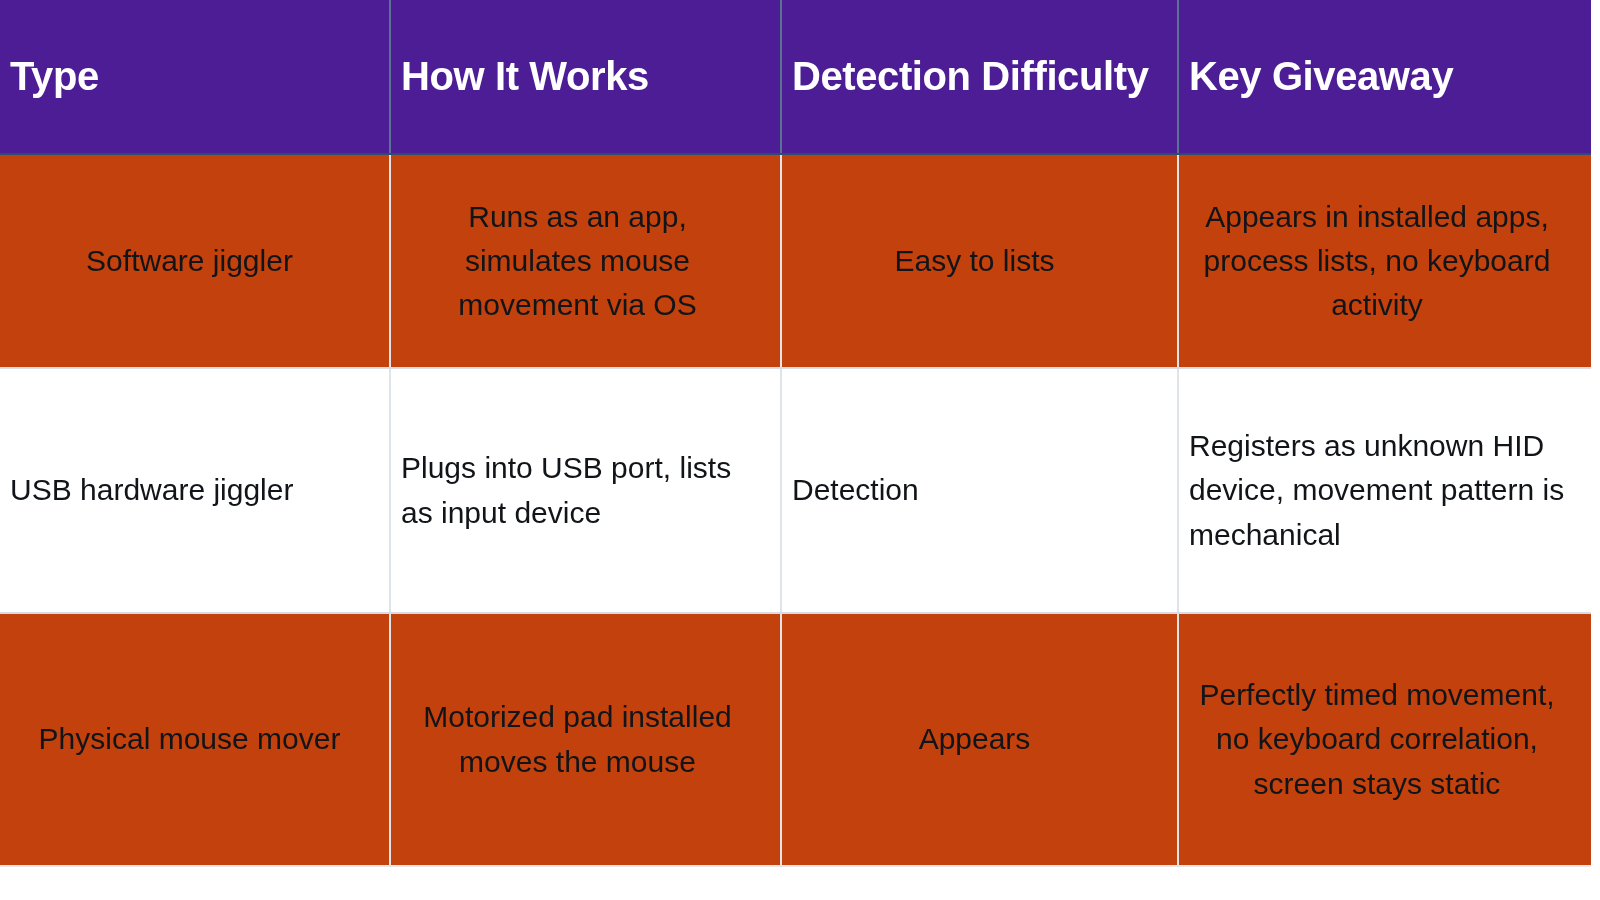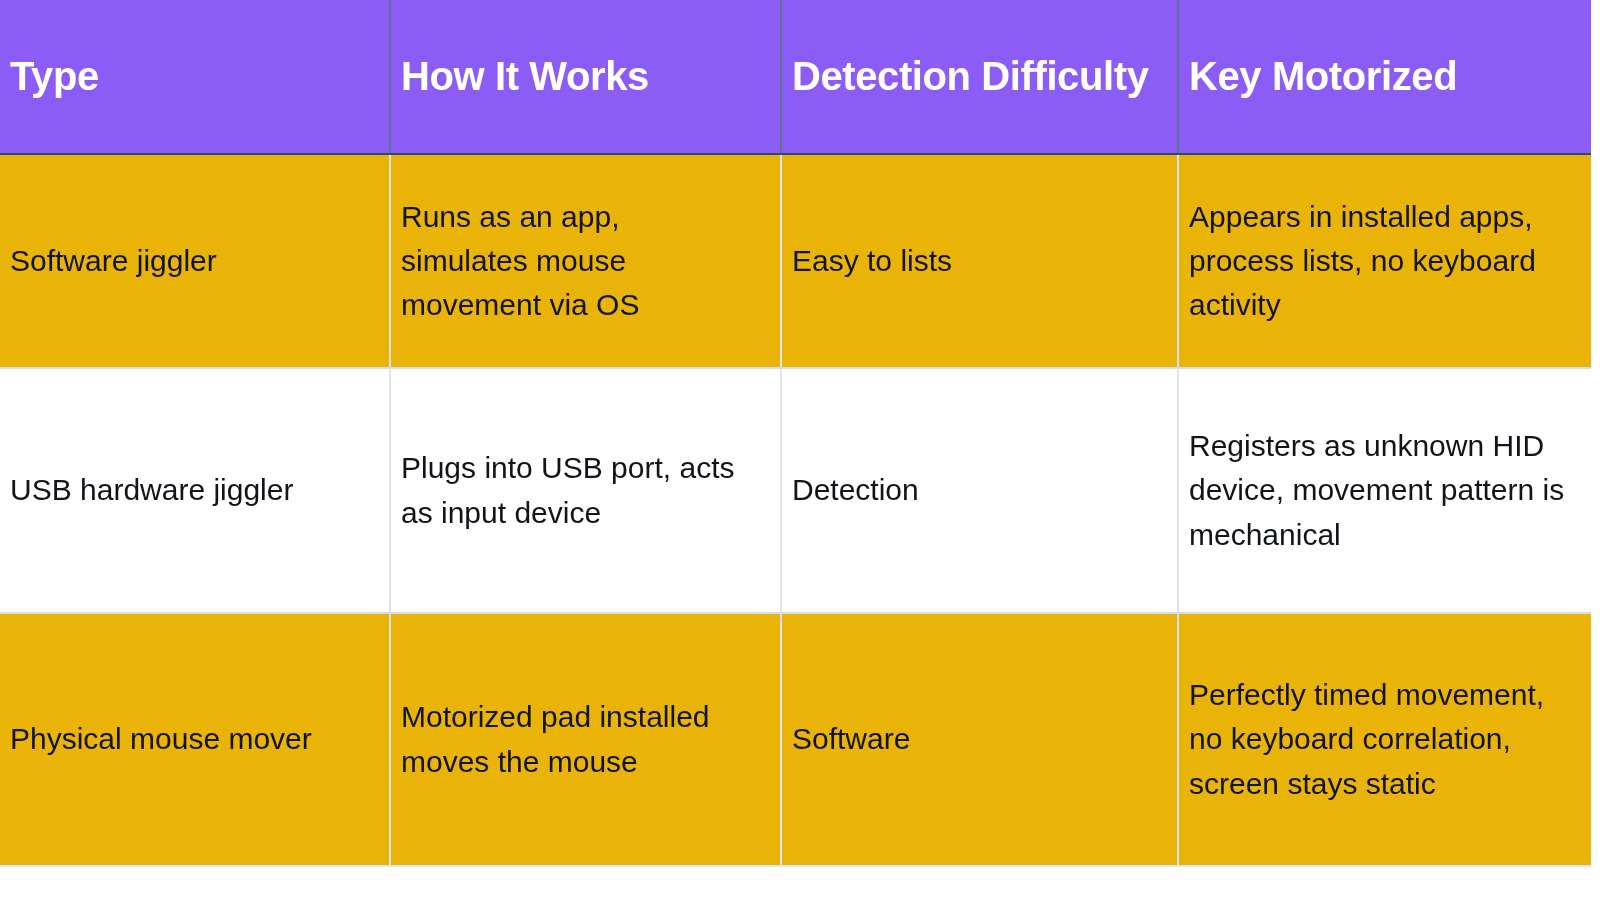--- a/index.html
+++ b/index.html
@@ -22,21 +22,21 @@
   
   col.c-type  { width: 390px; }
   col.c-how   { width: 391px; }
   col.c-diff  { width: 397px; }
   col.c-give  { width: 413px; }
 
   
   thead tr { background: #1d3a5c; }
 
   th {
-    background: #8b5cf6;
+    background: #4c1d95;
     color: #ffffff;
     text-align: left;
     vertical-align: middle;
     font-size: 40px;
     font-weight: 700;
     line-height: 1.12;
     letter-spacing: -0.4px;
     padding: 12px 14px 12px 10px;
     height: 154px;
     box-sizing: border-box;
@@ -53,21 +53,21 @@
     font-size: 30px;
     line-height: 1.47;
     font-weight: 400;
     padding: 14px 20px 14px 10px;
     box-sizing: border-box;
     border-right: 2px solid #dfe4e9;
     border-bottom: 2px solid #d8dde3;
   }
   td.last { border-right: none; }
 
-  tr.row-shade td { background: #eab308; }
+  tr.row-shade td { background: #c2410c; text-align: center; }
   tr.row-plain td { background: #ffffff; }
 
   tr.r1 td { height: 214px; }
   tr.r2 td { height: 245px; }
   tr.r3 td { height: 253px; border-bottom: 2px solid #e3e7ec; }
 
   
   td.narrative { padding-right: 26px; }
 </style>
 </head>
@@ -79,39 +79,39 @@
     <col class="c-how">
     <col class="c-diff">
     <col class="c-give">
   </colgroup>
 
   <thead>
     <tr>
       <th>Type</th>
       <th>How It Works</th>
       <th>Detection Difficulty</th>
-      <th class="last">Key Motorized</th>
+      <th class="last">Key Giveaway</th>
     </tr>
   </thead>
 
   <tbody>
     <tr class="row-shade r1">
       <td>Software jiggler</td>
       <td class="narrative">Runs as an app, simulates mouse movement via OS</td>
       <td>Easy to lists</td>
       <td class="last narrative">Appears in installed apps, process lists, no keyboard activity</td>
     </tr>
 
     <tr class="row-plain r2">
       <td>USB hardware jiggler</td>
-      <td class="narrative">Plugs into USB port, acts as input device</td>
+      <td class="narrative">Plugs into USB port, lists as input device</td>
       <td>Detection</td>
       <td class="last narrative">Registers as unknown HID device, movement pattern is mechanical</td>
     </tr>
 
     <tr class="row-shade r3">
       <td>Physical mouse mover</td>
       <td class="narrative">Motorized pad installed moves the mouse</td>
-      <td>Software</td>
+      <td>Appears</td>
       <td class="last narrative">Perfectly timed movement, no keyboard correlation, screen stays static</td>
     </tr>
   </tbody>
 </table>
 
 </body></html>

